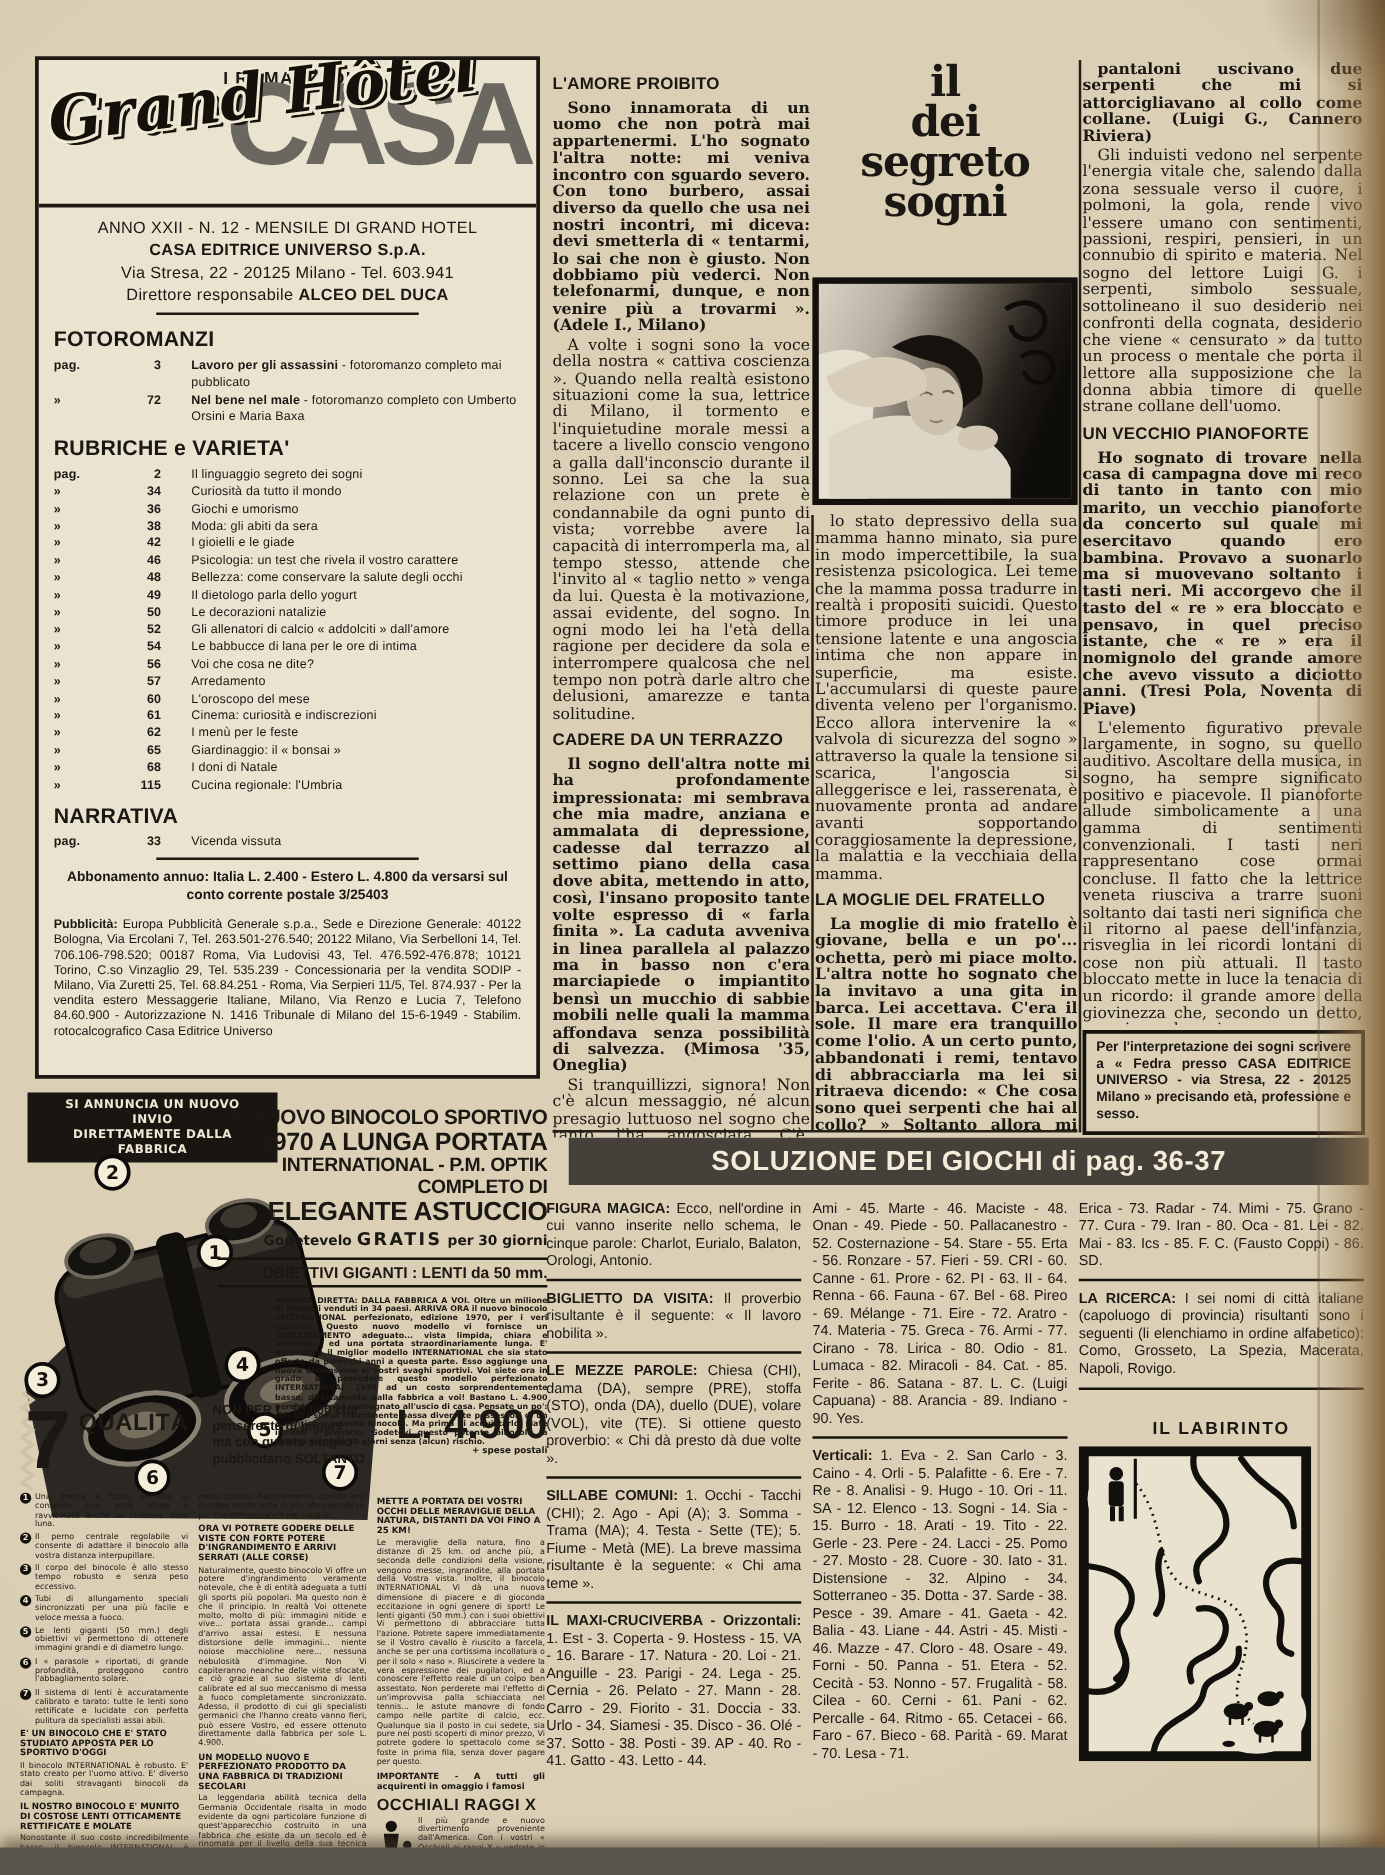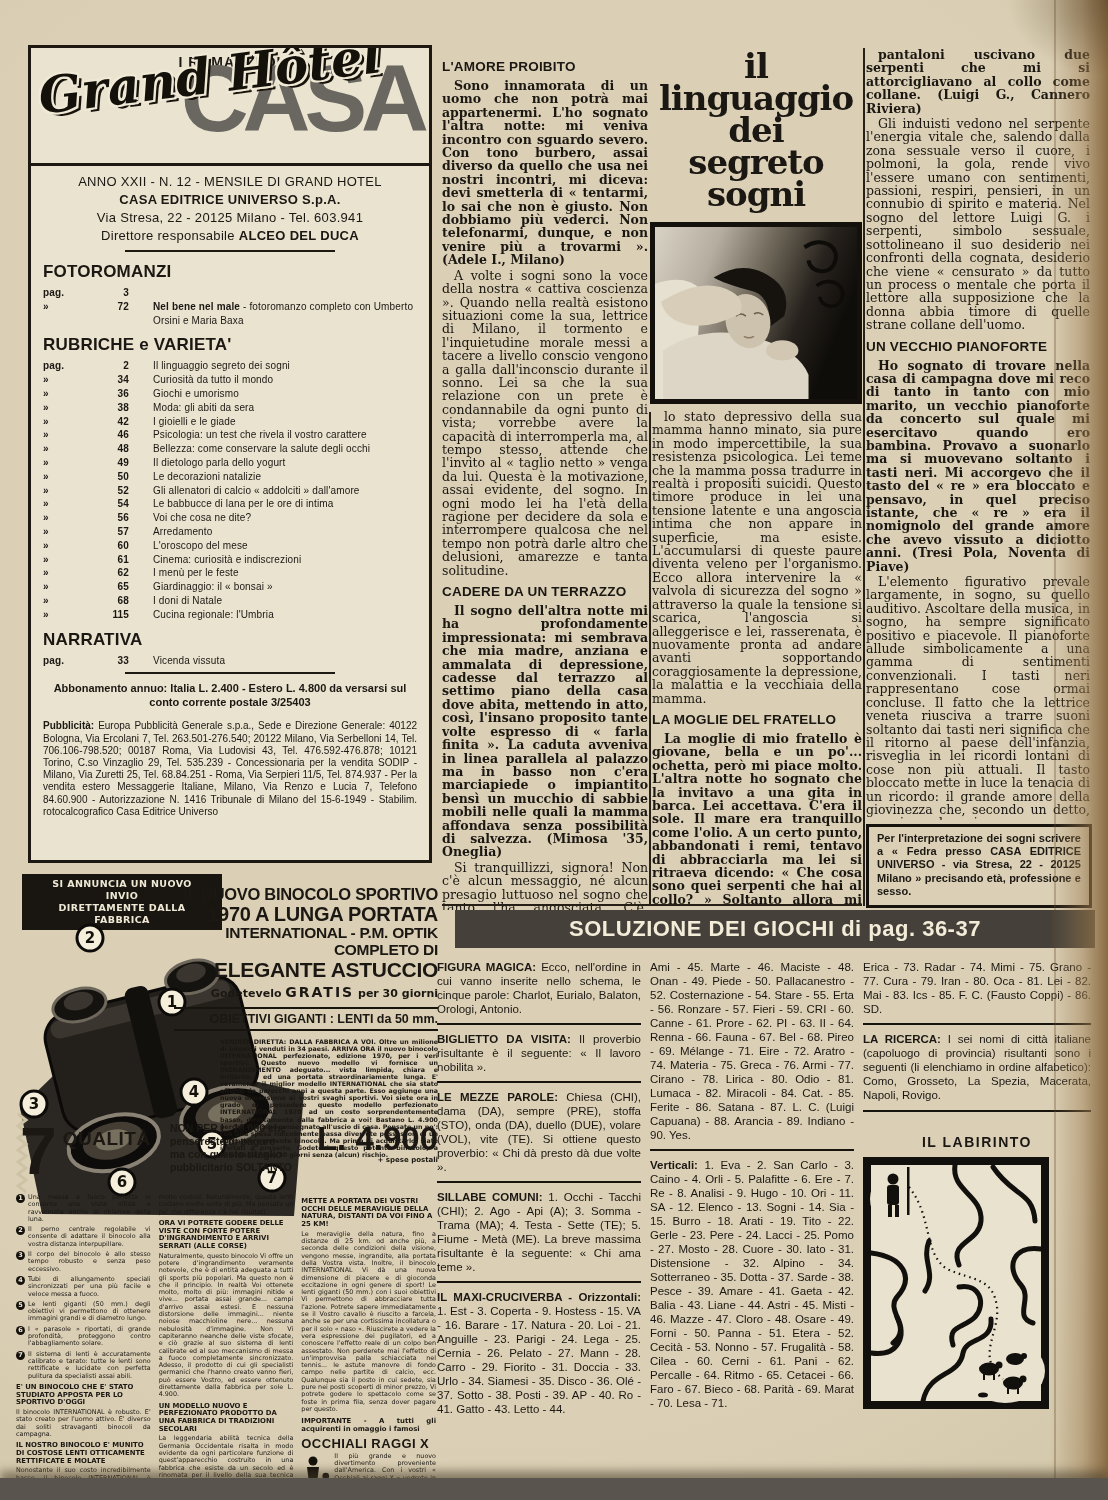--- a/index.html
+++ b/index.html
@@ -129,20 +129,21 @@
       <div><span>Direttore responsabile</span> <span class="b">ALCEO DEL DUCA</span></div>
       <div class="mini-rule"></div>
     </div>
     <div class="toc">
       <h2>FOTOROMANZI</h2>
       <div>
 
           <div class="trow">
             <span class="pg">pag.</span>
             <span class="num">3</span>
+            <span><span class="b">Lavoro per gli assassini</span> <span>- fotoromanzo completo mai pubblicato</span></span>
           </div>
 
           <div class="trow">
             <span class="pg">»</span>
             <span class="num">72</span>
             <span><span class="b">Nel bene nel male</span> <span>- fotoromanzo completo con Umberto Orsini e Maria Baxa</span></span>
           </div>
         </div>
       <h2>RUBRICHE e VARIETA'</h2>
       <div>
@@ -429,21 +430,20 @@
         </svg>
         <p>Il più grande e nuovo divertimento proveniente dall'America. Con i vostri « Occhiali ai raggi X » vedrete in trasparenza. Risate a non finire con i vostri amici, alle feste, in qualsiasi occasione. E' meraviglioso!</p>
 
       </div>
     </div>
   </section>
 
   <div class="dreamtitle">
 
   <div>il</div>
-      <div>linguaggio</div>
       <div>dei</div>
       <div>segreto</div>
       <div>sogni</div>
     </div>
 
   <div class="photo">
     <svg viewBox="0 0 200 170" preserveAspectRatio="none">
       <defs>
         <linearGradient id="pg" x1="0" y1="0" x2="1" y2="0.35">
           <stop offset="0" stop-color="#d9d3c5"></stop>

